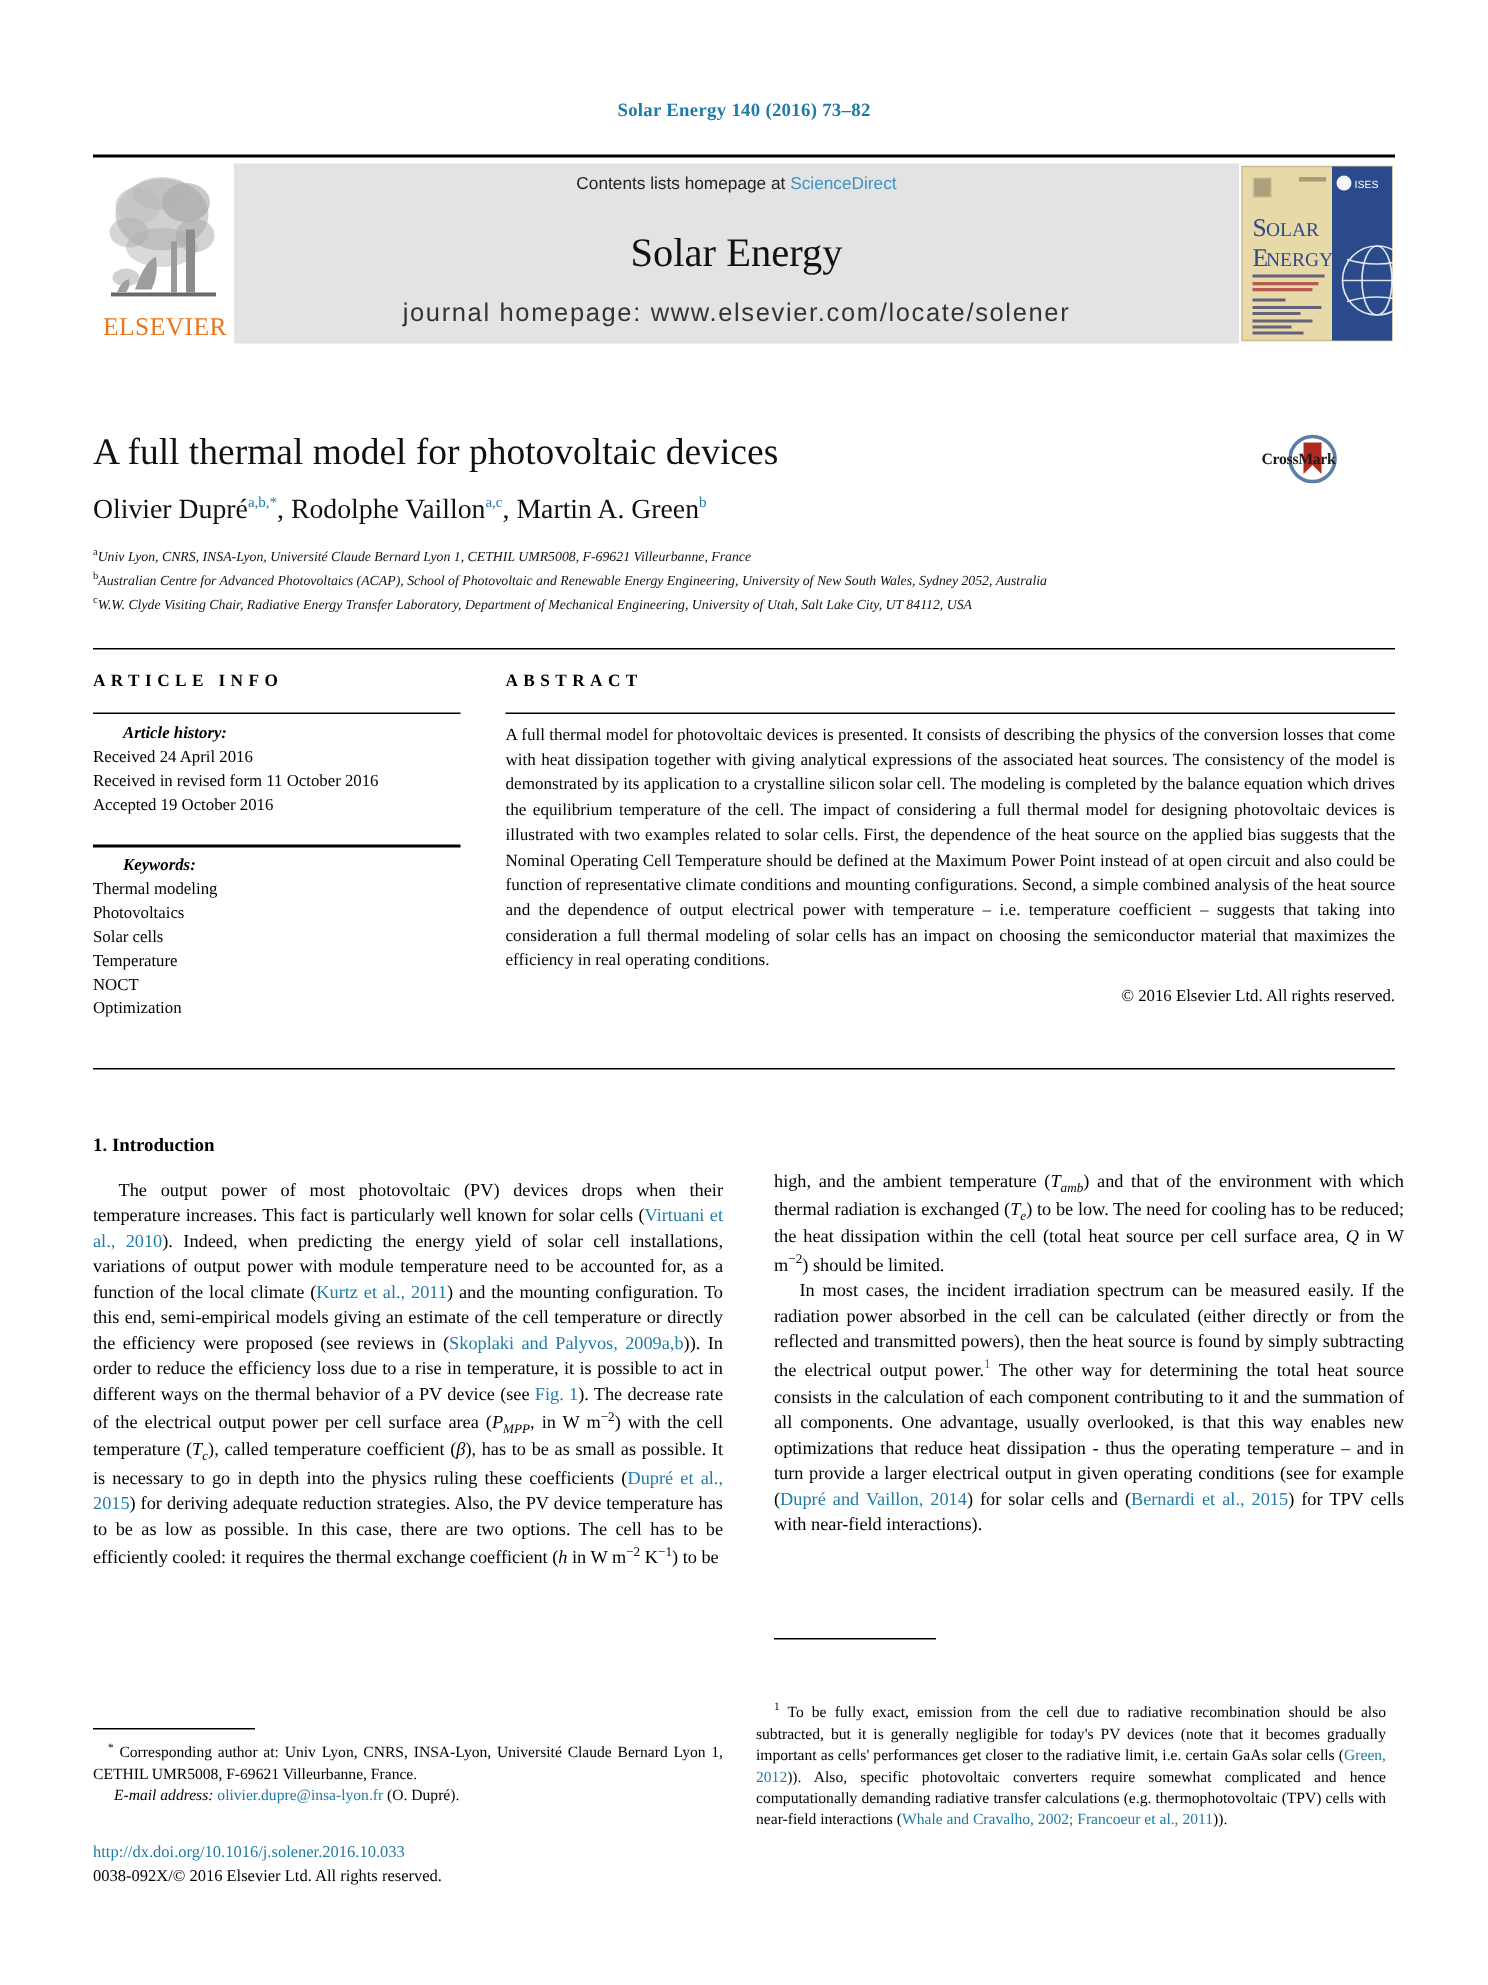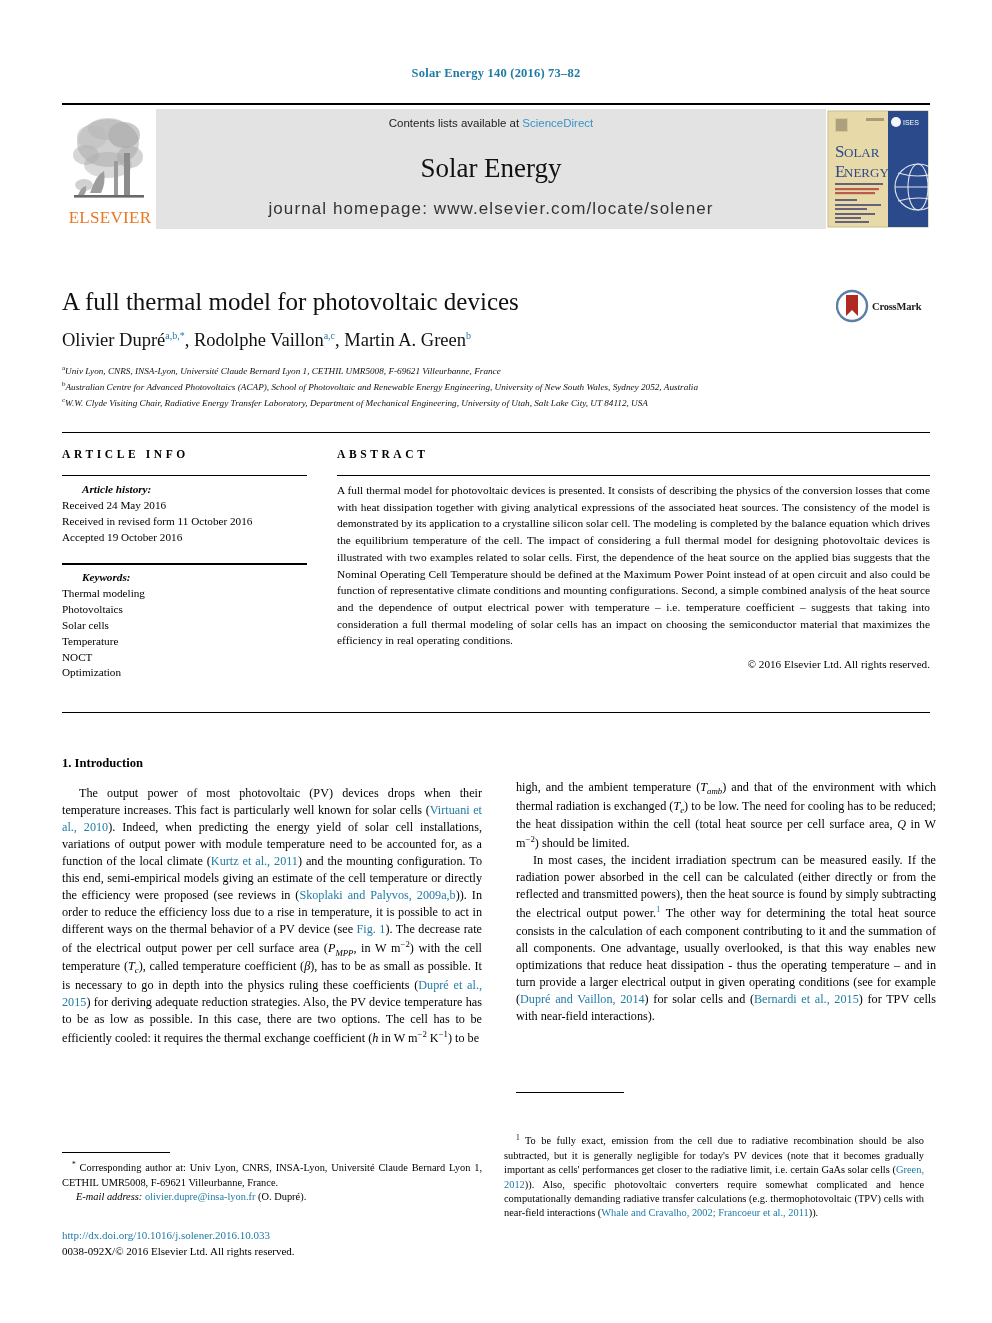--- a/index.html
+++ b/index.html
@@ -116,22 +116,22 @@
     position: absolute;
     left: 62px; top: 288px;
     width: 770px;
     font-family: "Liberation Serif", serif;
     font-size: 25px;
     line-height: 1.15;
     color: #111;
   }
   .crossmark {
     position: absolute;
-    left: 836px; top: 288px;
-    width: 88px; height: 40px;
+    left: 805px; top: 288px;
+    width: 88px; height: 40px; text-align: right;
   }
   .crossmark-label {
     position: absolute;
     left: 36px; top: 13px;
     font-family: "Liberation Serif", serif;
     font-weight: bold;
     font-size: 10.5px;
     color: #1b1b1b;
     letter-spacing: -.2px;
   }
@@ -297,21 +297,21 @@
             <ellipse cx="16" cy="72" rx="9" ry="6" fill="#a5a5a5" opacity="0.6"></ellipse>
             <rect x="6" y="82" width="70" height="2.6" fill="#4f4f4f"></rect>
             <path d="M10 82 q3 -8 8 -9 q1 5 -2 9 z" fill="#8f8f8f"></path>
           </g>
         </svg>
         <div class="elsevier-word">ELSEVIER</div>
       </div>
 
       <div class="journal-band">
         <div class="contents-line">
-          <span>Contents lists available at </span><span class="sd">ScienceDirect</span>
+          <span>Contents lists homepage at </span><span class="sd">ScienceDirect</span>
         </div>
         <div class="journal-title">Solar Energy</div>
         <div class="homepage-line">journal homepage: www.elsevier.com/locate/solener</div>
       </div>
 
       <div class="cover-thumb">
         <svg width="104" height="120" viewBox="0 0 104 120">
           <rect x="2" y="2" width="100" height="116" fill="#e8d9a8" stroke="#c9bb8c"></rect>
           <rect x="62" y="2" width="40" height="116" fill="#2b4a8b"></rect>
           <g fill="#2b4a8b" opacity="0.9">
@@ -373,21 +373,21 @@
   </div>
 
   <div class="rule-main" style="top:432px;"></div>
   <div class="rule-main" style="top:712px;"></div>
 
   <div class="sec-head" style="left:62px; top:448px;">ARTICLE INFO</div>
   <div class="rule-thin" style="left:62px; top:475px; width:245px;"></div>
   <div class="info-col" style="top:482px;">
     <div class="info-body">
       <div class="lbl">Article history:</div>
-      <div>Received 24 May 2016</div>
+      <div>Received 24 April 2016</div>
       <div>Received in revised form 11 October 2016</div>
       <div>Accepted 19 October 2016</div>
     </div>
   </div>
   <div class="rule-thin" style="left:62px; top:563px; width:245px; border-top-width:2px;"></div>
   <div class="info-col" style="top:570px;">
     <div class="info-body">
       <div class="lbl">Keywords:</div>
       <div>Thermal modeling</div>
       <div>Photovoltaics</div>

